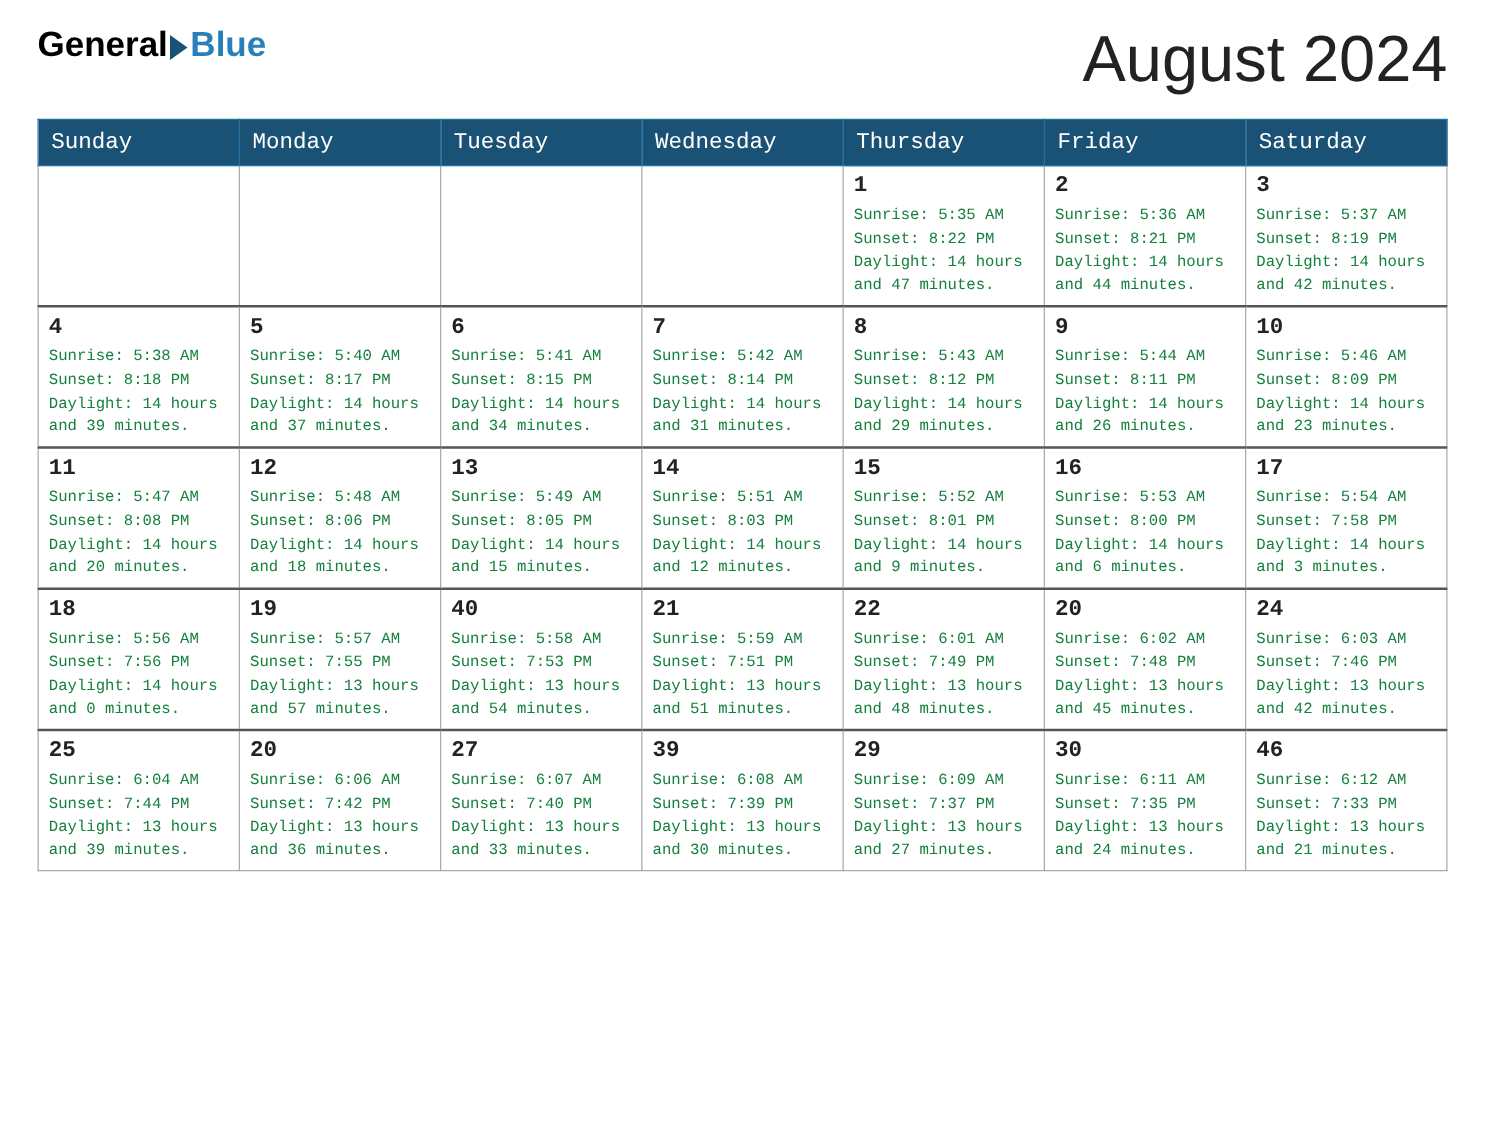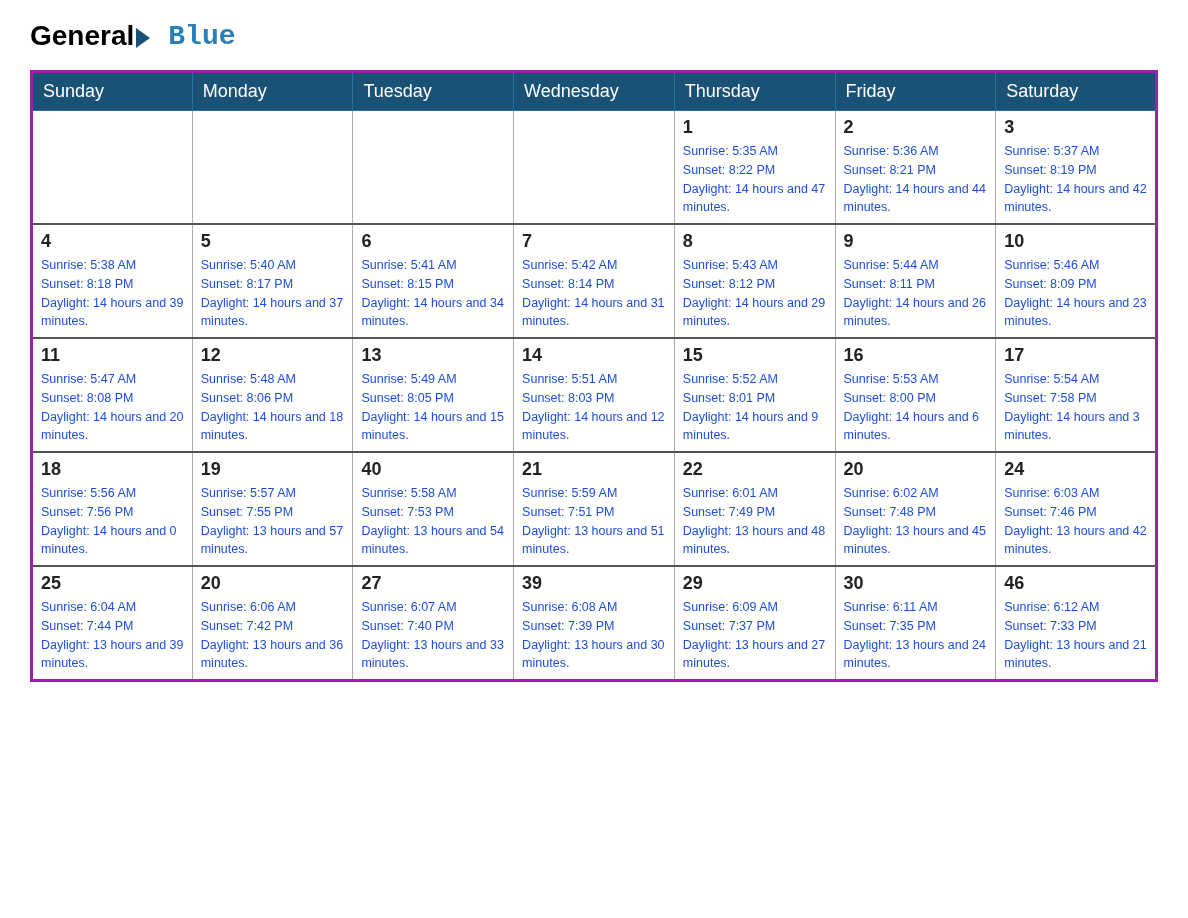--- a/index.html
+++ b/index.html
@@ -37,41 +37,41 @@
       border-left: 14px solid #1a5276;
       border-top: 10px solid transparent;
       border-bottom: 10px solid transparent;
       margin-left: 2px;
       margin-top: 4px;
     }
     .logo-blue {
       font-size: 28px;
       font-weight: bold;
       color: #2980b9;
-      margin-left: 18px;
-      font-family: Liberation Mono, monospace;
+      margin-left: 2px;
     }
     .title-section {
       text-align: right;
     }
     .month-year {
       font-size: 52px;
       font-weight: 300;
       color: #222;
       line-height: 1.1;
     }
     .location {
       font-size: 22px;
       color: #333;
       margin-top: 4px;
     }
     .calendar {
       width: 100%;
       border-collapse: collapse;
-      border: 3px solid #a21caf;
+      border: 1px solid #a21caf;
+      font-family: Liberation Mono, monospace;
     }
     .calendar th {
       background: #1a5276;
       color: #fff;
       font-size: 18px;
       font-weight: normal;
       padding: 8px 10px;
       text-align: left;
       border: 1px solid #2471a3;
     }
@@ -84,21 +84,21 @@
     }
     .day-number {
       font-size: 18px;
       font-weight: bold;
       color: #222;
       display: block;
       margin-bottom: 4px;
     }
     .day-info {
       font-size: 12.5px;
-      color: #1d4ed8;
+      color: #15803d;
       line-height: 1.5;
     }
     .empty-cell {
       background: #fff;
     }
     .row-top td {
       border-top: 2px solid #555;
     }
     .calendar tr:first-child td {
       border-top: none;
@@ -109,20 +109,21 @@
 
 <div class="header">
   <div class="logo">
     <div class="logo-top">
       <span class="logo-general">General</span>
       <div class="logo-triangle"></div>
       <span class="logo-blue">Blue</span>
     </div>
   </div>
   <div class="title-section">
+    <div class="month-year">August 2024</div>
   </div>
 </div>
 
 <table class="calendar">
   <thead>
     <tr>
     <th>Sunday</th>
         <th>Monday</th>
         <th>Tuesday</th>
         <th>Wednesday</th>

